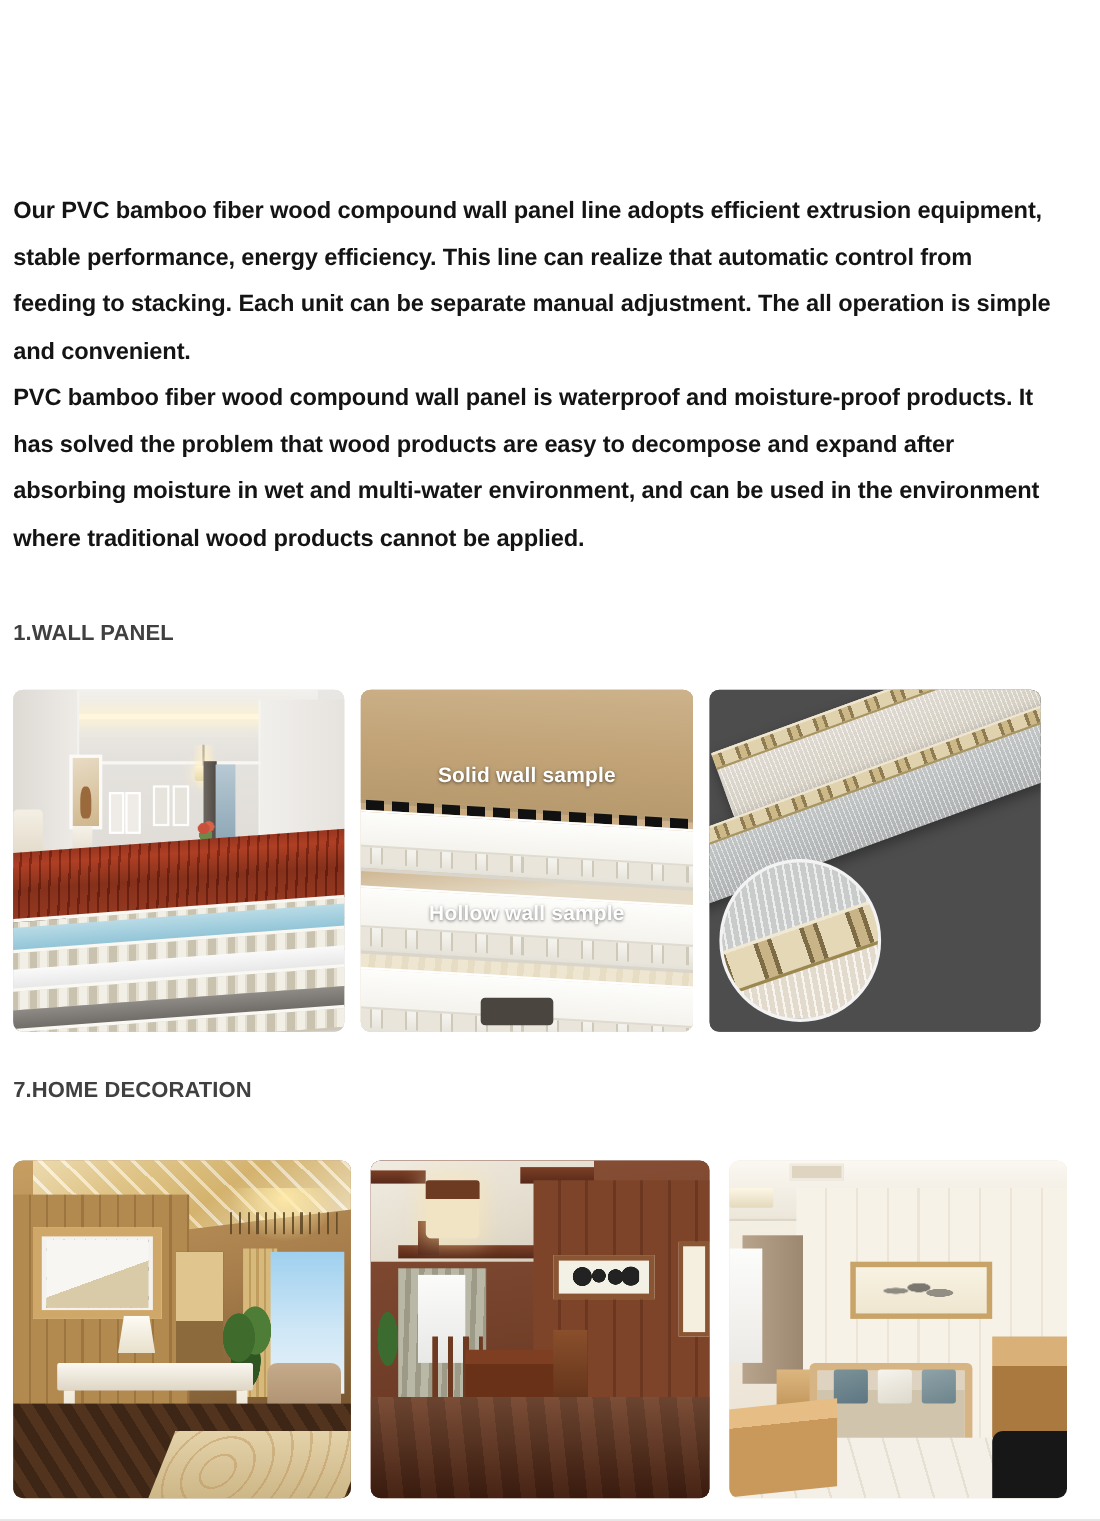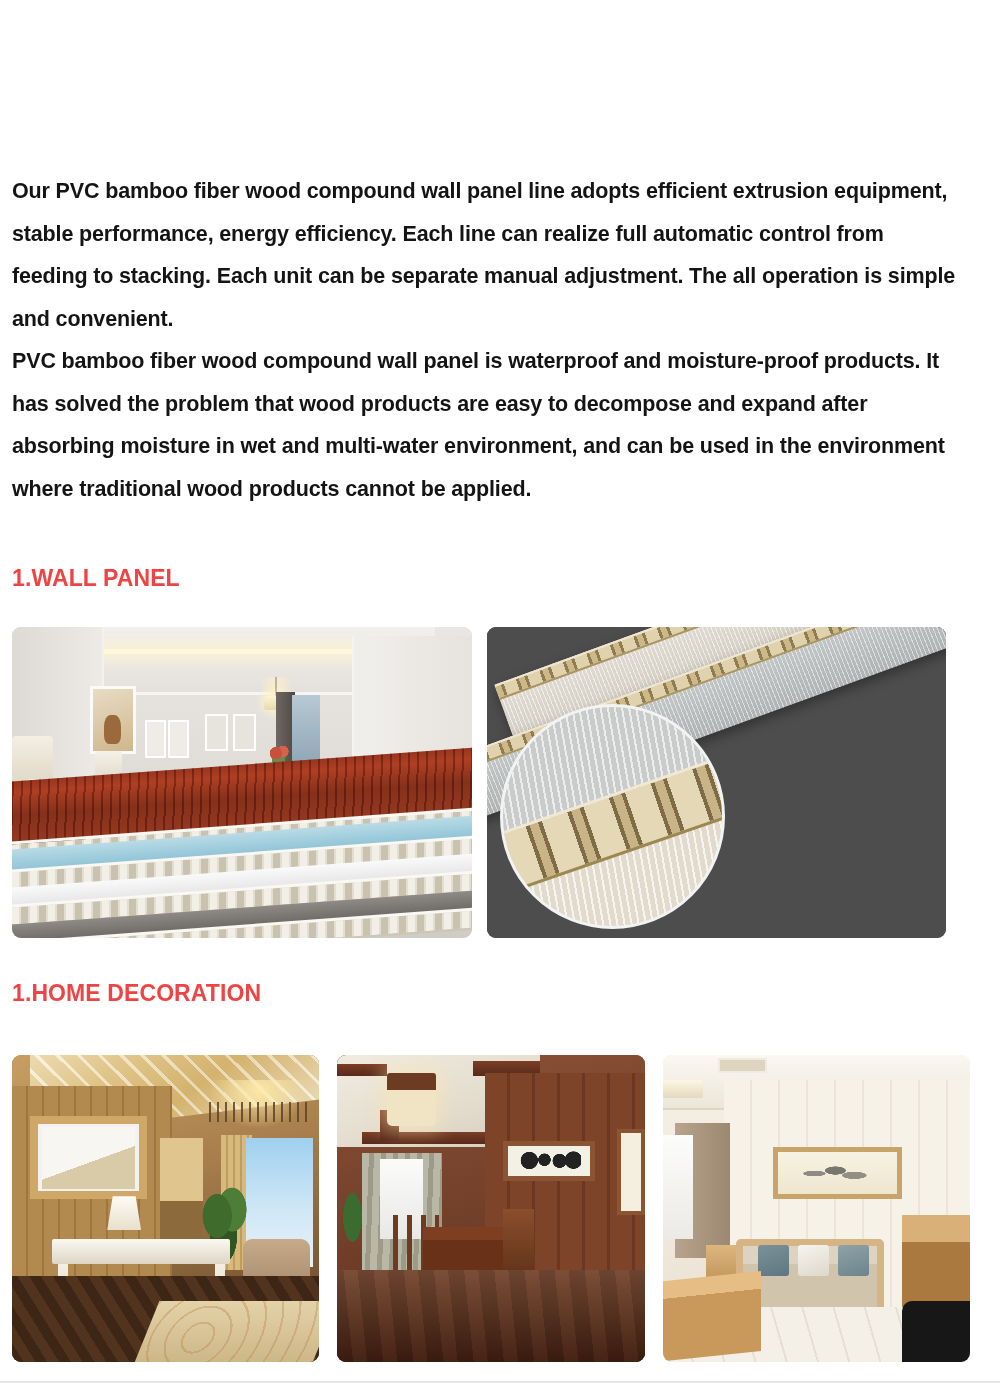--- a/index.html
+++ b/index.html
@@ -81,23 +81,23 @@
     color: #141414;
     line-height: 42.5px;
     letter-spacing: -0.15px;
   }
   .body-copy p { margin: 0; }
 
   
   .section-heading {
     position: absolute;
     left: 12px;
-    font-size: 23px;
+    font-size: 20px;
     font-weight: bold;
-    color: #ef4444;
+    color: #404040;
     letter-spacing: 0.1px;
   }
   .heading-1 { top: 565px; }
   .heading-2 { top: 980px; }
 
   
   .img-row {
     position: absolute;
     display: flex;
   }
@@ -572,21 +572,21 @@
     background:#e6e6e6;
   }
 </style>
 </head>
 <body>
 
 <div class="page">
 
 
   <div class="body-copy">
-    <p>Our PVC bamboo fiber wood compound wall panel line adopts efficient extrusion equipment, stable performance, energy efficiency. Each line can realize full automatic control from feeding to stacking. Each unit can be separate manual adjustment. The all operation is simple and convenient.</p>
+    <p>Our PVC bamboo fiber wood compound wall panel line adopts efficient extrusion equipment, stable performance, energy efficiency. This line can realize that automatic control from feeding to stacking. Each unit can be separate manual adjustment. The all operation is simple and convenient.</p>
     <p>PVC bamboo fiber wood compound wall panel is waterproof and moisture-proof products. It has solved the problem that wood products are easy to decompose and expand after absorbing moisture in wet and multi-water environment, and can be used in the environment where traditional wood products cannot be applied.</p>
   </div>
 
   <div class="section-heading heading-1">1.WALL PANEL</div>
 
   <div class="img-row row-1">
 
     <div class="photo p1">
       <div class="room"></div>
       <div class="ceiling"></div>
@@ -619,40 +619,58 @@
       <div class="slab slab3">
         <div class="face"></div>
           <div class="edge"></div>
       </div>
       <div class="slab slab4">
         <div class="face"></div>
           <div class="edge"></div>
       </div>
     </div>
 
+    <div class="photo p2">
+      <div class="bg"></div>
+      <div class="deskwood"></div>
+      <div class="solid-slab"></div>
+      <div class="dashline"></div>
+      <div class="hollow-slab hs1">
+        <div class="cells"></div>
+      </div>
+      <div class="hollow-slab hs2">
+        <div class="cells"></div>
+      </div>
+      <div class="hollow-slab hs3">
+        <div class="cells"></div>
+      </div>
+      <div class="darkfoot"></div>
+      <div class="lbl lbl-solid">Solid wall sample</div>
+      <div class="lbl lbl-hollow">Hollow wall sample</div>
+    </div>
 
     <div class="photo p3">
       <div class="bg"></div>
       <div class="board b1">
         <div class="surface"></div>
           <div class="honey"></div>
       </div>
       <div class="board b2">
         <div class="surface"></div>
           <div class="honey"></div>
       </div>
       <div class="mag">
         <div class="mgrain"></div>
           <div class="mcells"></div>
       </div>
     </div>
 
   </div>
 
-  <div class="section-heading heading-2">1.HOME DECORATION</div>
+  <div class="section-heading heading-2">7.HOME DECORATION</div>
 
   <div class="img-row row-2">
 
     <div class="photo p4">
       <div class="bg"></div>
       <div class="ceil"></div>
       <div class="chand"></div>
       <div class="wall"></div>
       <div class="frame"></div>
       <div class="shelf"></div>

